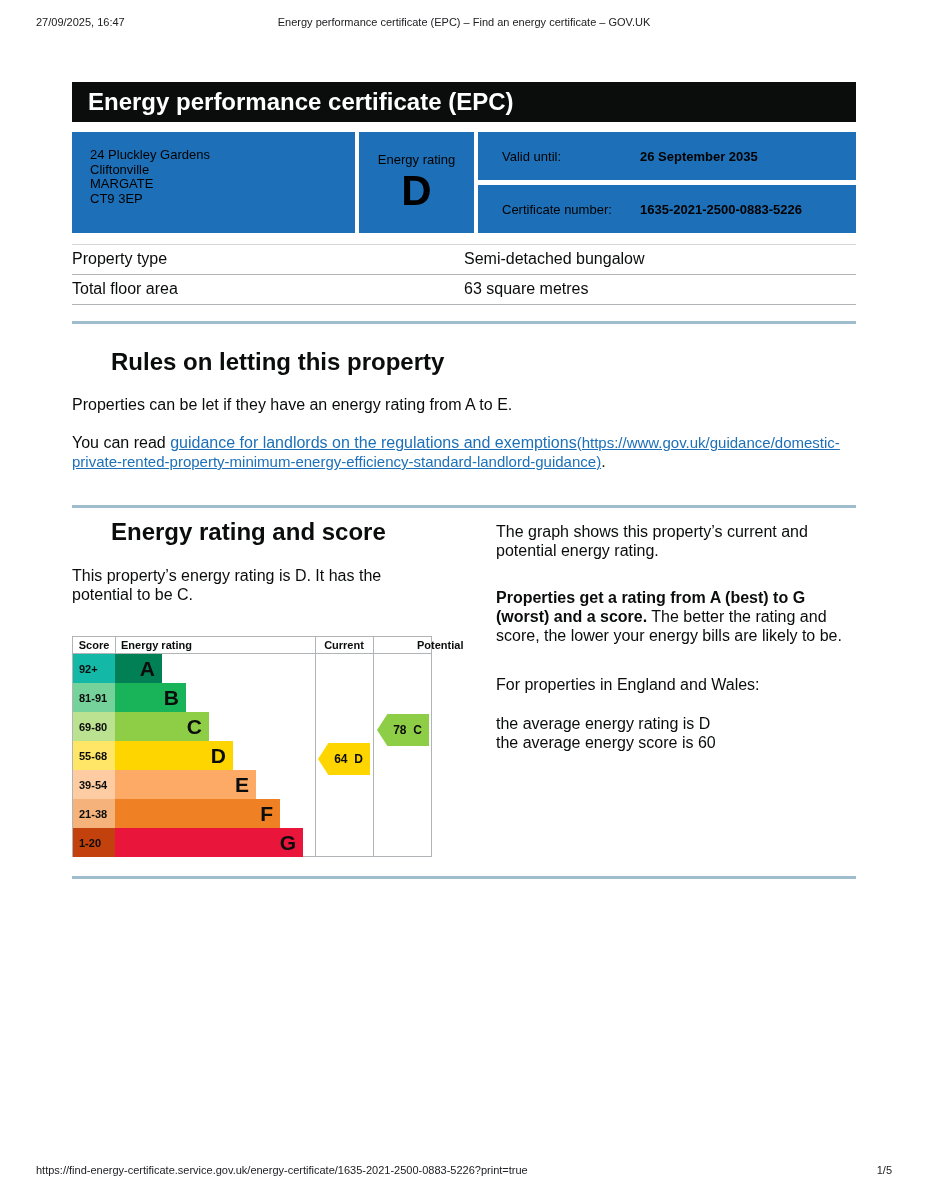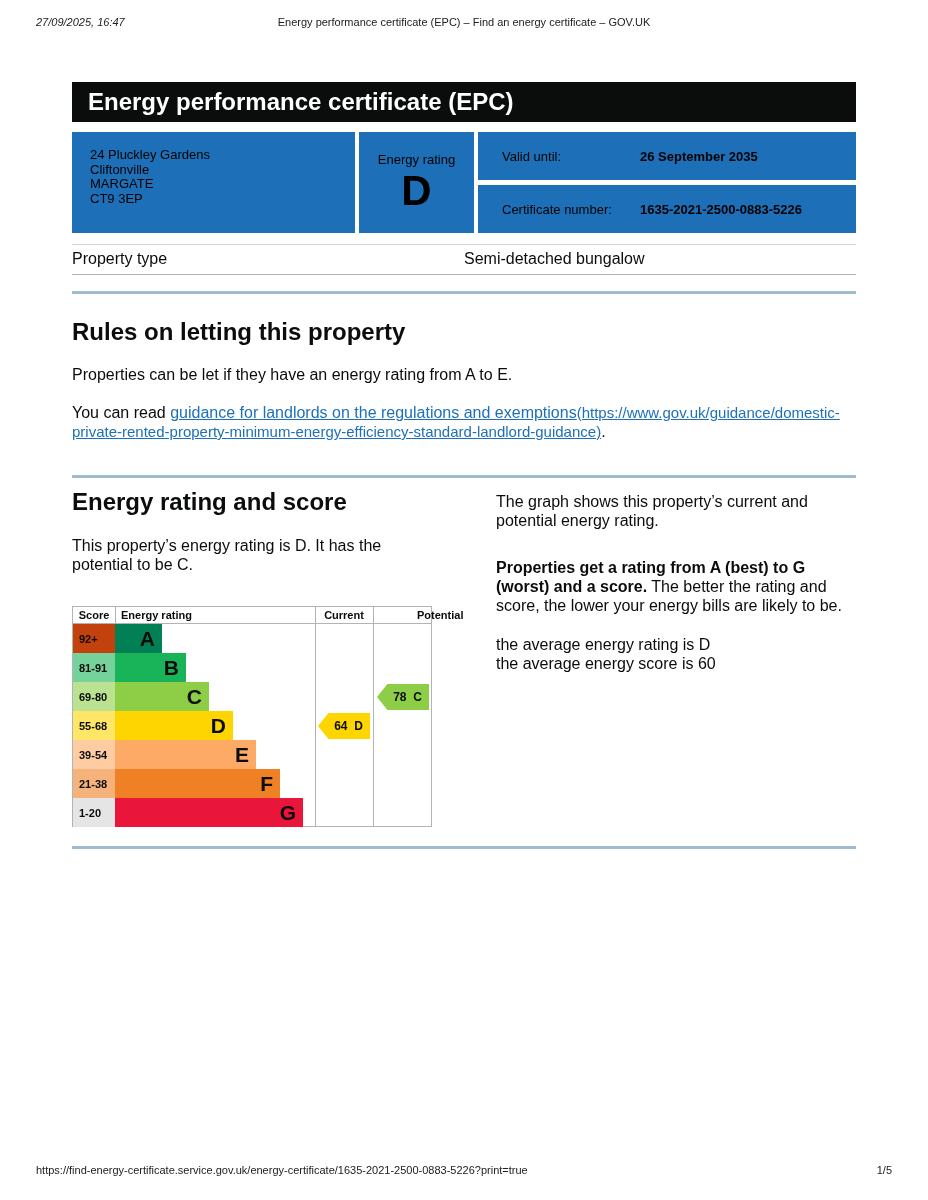--- a/index.html
+++ b/index.html
@@ -1,21 +1,21 @@
 <!DOCTYPE html>
 <html><head>
 <meta charset="utf-8">
 <style>
   * { margin:0; padding:0; box-sizing:border-box; }
   html,body { width:928px; height:1200px; background:#ffffff; font-family:"Liberation Sans", sans-serif; color:#0b0c0c; }
   body { position:relative; overflow:hidden; }
 
   
   .print-header { position:absolute; top:16px; left:0; width:100%; font-size:11px; color:#202124; }
-  .ph-date { position:absolute; left:36px; top:0;font-style:italic; }
+  .ph-date { position:absolute; left:36px; top:0; }
   .ph-title { width:100%; text-align:center; }
   .print-footer { position:absolute; top:1164px; left:0; width:100%; font-size:11px; color:#202124; }
   .pf-url { position:absolute; left:36px; top:0; }
   .pf-page { position:absolute; right:36px; top:0; }
 
   .main { position:absolute; top:82px; left:72px; width:784px; }
 
   .banner { height:40px; background:#0b0c0c; color:#ffffff; display:flex; align-items:center; padding:0 16px; }
   .banner h1 { font-size:24px; font-weight:bold; }
 
@@ -34,21 +34,21 @@
   
   .ptable { margin-top:11px; border-top:1px solid #d5d6d7; }
   .prow { display:flex; border-bottom:1px solid #b1b4b6; padding:5px 0 6px 0; font-size:16px; }
   .prow .pl { width:50%; }
 
   hr.rule { border:none; height:3px; background:#9fbbce; }
   .rule1 { margin-top:16px; }
   .rule2 { margin-top:34px; }
   .rule3 { margin-top:19px; }
 
-  h2 { font-size:24px; font-weight:bold; color:#0b0c0c; }
+  h2 { font-size:24px; font-weight:bold; color:#0b0c0c;margin-left:39px; }
   .rules h2 { margin-top:24px; }
   .rules p { font-size:16px; line-height:19px; margin-top:19px; }
   .rules .p2 { margin-top:19px; width:784px; }
   a.link { color:#1d70b8; text-decoration:underline; }
   .url-part { font-size:15px; }
 
   .columns { margin-top:10px; display:flex; column-gap:64px; }
   .col-left { width:360px; }
   .col-right { width:360px; padding-top:4px; }
   .col-left p.intro { font-size:16px; line-height:19px; margin-top:20px; }
@@ -68,21 +68,21 @@
   .ch-current { left:242px; width:58px; text-align:center; }
   .ch-potential { left:300px; width:60px; text-align:center;padding-left:44px; }
   .hdr-div { position:absolute; left:42px; top:0; height:16px; border-left:1px solid #b1b4b6; }
   .col-line { position:absolute; top:0; bottom:0; border-left:1px solid #b1b4b6; z-index:0; }
   .col-cur { left:242px; }
   .col-pot { left:300px; }
   .chart-rows { position:absolute; top:17px; left:0; z-index:1; }
   .chart-row { display:flex; height:29px; }
   .score-cell { width:42px; font-size:11px; font-weight:bold; display:flex; align-items:center; padding-left:6px; }
   .band-bar { display:flex; align-items:center; justify-content:flex-end; padding-right:7px; font-size:21px; font-weight:bold; line-height:29px; }
-  .arrow { position:absolute; z-index:2; height:26px; display:flex; align-items:center; justify-content:center; font-size:12px; font-weight:bold; clip-path:polygon(0% 50%, 20% 0%, 100% 0%, 100% 100%, 20% 100%); padding-left:9px; white-space:pre; }
+  .arrow { position:absolute; z-index:2; height:32px; display:flex; align-items:center; justify-content:center; font-size:12px; font-weight:bold; clip-path:polygon(0% 50%, 20% 0%, 100% 0%, 100% 100%, 20% 100%); padding-left:9px; white-space:pre; }
 </style>
 </head>
 <body>
 
 <div class="print-header">
   <span class="ph-date">27/09/2025, 16:47</span>
   <div class="ph-title">Energy performance certificate (EPC) – Find an energy certificate – GOV.UK</div>
 </div>
 
 <div class="main">
@@ -111,20 +111,24 @@
         <span class="k">Certificate number:</span>
         <span class="v">1635-2021-2500-0883-5226</span>
       </div>
     </div>
   </div>
 
   <div class="ptable">
     <div class="prow">
       <span class="pl">Property type</span>
       <span class="pv">Semi-detached bungalow</span>
+    </div>
+    <div class="prow">
+      <span class="pl">Total floor area</span>
+      <span class="pv">63 square metres</span>
     </div>
   </div>
 
   <hr class="rule rule1">
 
   <div class="rules">
     <h2>Rules on letting this property</h2>
     <p>Properties can be let if they have an energy rating from A to E.</p>
     <p class="p2"><span>You can read </span><a class="link" href="#">guidance for landlords on the regulations and exemptions</a><a class="link url-part" href="#">(https://www.gov.uk/guidance/domestic-private-rented-property-minimum-energy-efficiency-standard-landlord-guidance)</a><span>.</span></p>
   </div>
@@ -141,21 +145,21 @@
           <span class="ch-score">Score</span>
           <span class="ch-rating">Energy rating</span>
           <span class="ch-current">Current</span>
           <span class="ch-potential">Potential</span>
           <div class="hdr-div"></div>
         </div>
         <div class="col-line col-cur"></div>
         <div class="col-line col-pot"></div>
         <div class="chart-rows" id="chart-rows">
             <div class="chart-row">
-              <div class="score-cell" style="background: #c2410c; text-align: right;">92+</div>
+              <div class="score-cell" style="background: #14b8a6; text-align: right;">92+</div>
               <div class="band-bar" style="background: rgb(0, 128, 84); width: 47px;">A</div>
             </div>
             <div class="chart-row">
               <div class="score-cell" style="background: rgb(117, 210, 155);">81-91</div>
               <div class="band-bar" style="background: rgb(25, 180, 89); width: 71px;">B</div>
             </div>
             <div class="chart-row">
               <div class="score-cell" style="background: rgb(187, 226, 144);">69-80</div>
               <div class="band-bar" style="background: rgb(141, 206, 70); width: 94px;">C</div>
             </div>
@@ -165,32 +169,33 @@
             </div>
             <div class="chart-row">
               <div class="score-cell" style="background: rgb(253, 204, 163);">39-54</div>
               <div class="band-bar" style="background: rgb(252, 170, 101); width: 141px;">E</div>
             </div>
             <div class="chart-row">
               <div class="score-cell" style="background: rgb(245, 179, 123);">21-38</div>
               <div class="band-bar" style="background: rgb(239, 128, 35); width: 165px;">F</div>
             </div>
             <div class="chart-row">
-              <div class="score-cell" style="background: #e5e5e5;">1-20</div>
+              <div class="score-cell" style="background: #c2410c;">1-20</div>
               <div class="band-bar" style="background: rgb(233, 21, 59); width: 188px;">G</div>
             </div>
           </div>
       <div class="arrow" style="background: rgb(255, 213, 0); width: 52px; left: 245px; top: 106px;">64&nbsp;&nbsp;D</div>
           <div class="arrow" style="background: rgb(141, 206, 70); width: 52px; left: 304px; top: 77px;">78&nbsp;&nbsp;C</div>
         </div>
     </div>
 
     <div class="col-right">
       <p>The graph shows this property’s current and potential energy rating.</p>
       <p class="p2"><span class="b">Properties get a rating from A (best) to G (worst) and a score.</span><span> The better the rating and score, the lower your energy bills are likely to be.</span></p>
+      <p class="p3">For properties in England and Wales:</p>
       <p class="p4"><span>the average energy rating is D</span><br><span>the average energy score is 60</span></p>
     </div>
   </div>
 
   <hr class="rule rule3">
 
 </div>
 
 <div class="print-footer">
   <span class="pf-url">https://find-energy-certificate.service.gov.uk/energy-certificate/1635-2021-2500-0883-5226?print=true</span>

